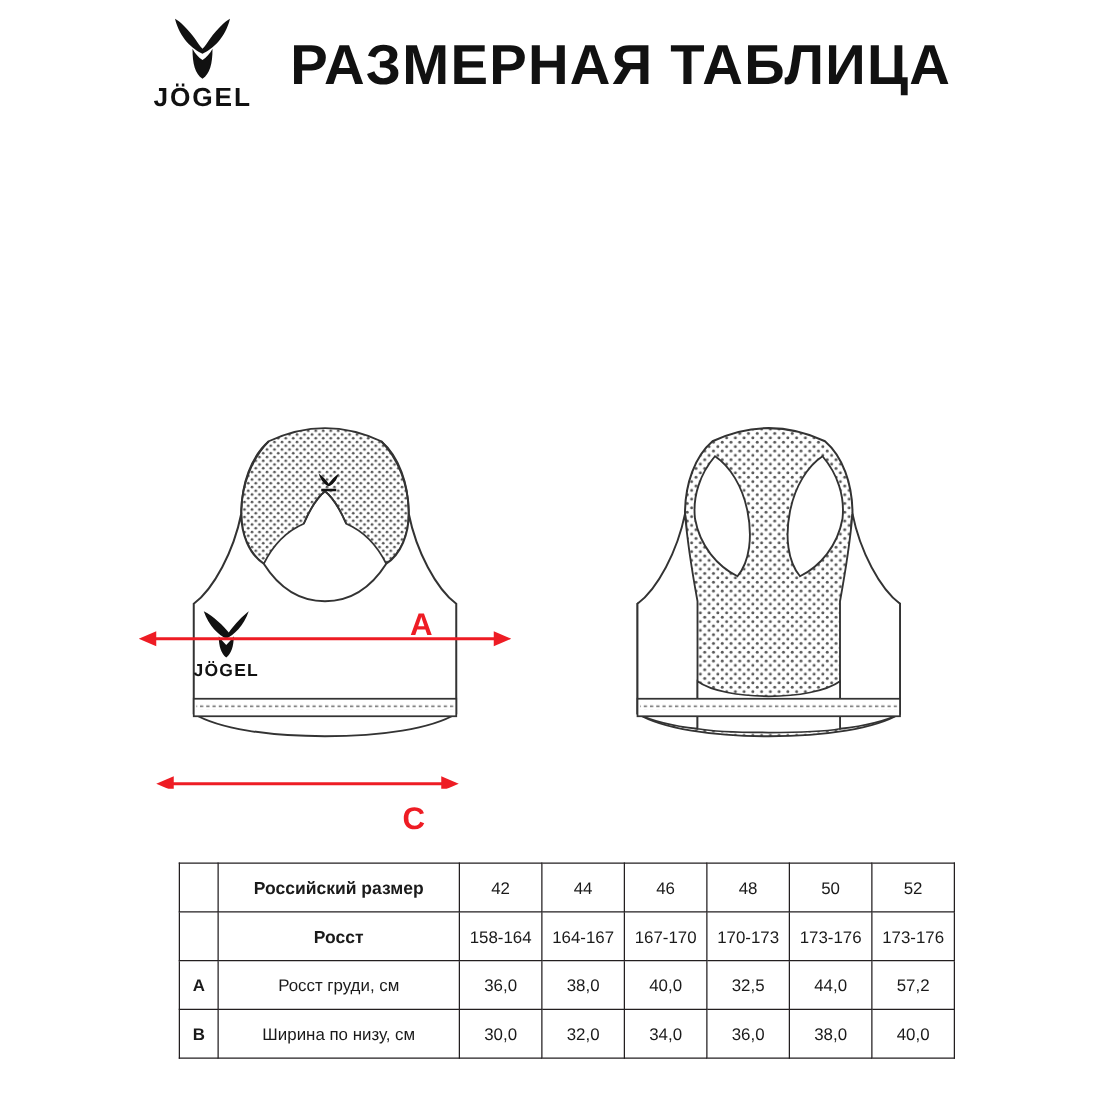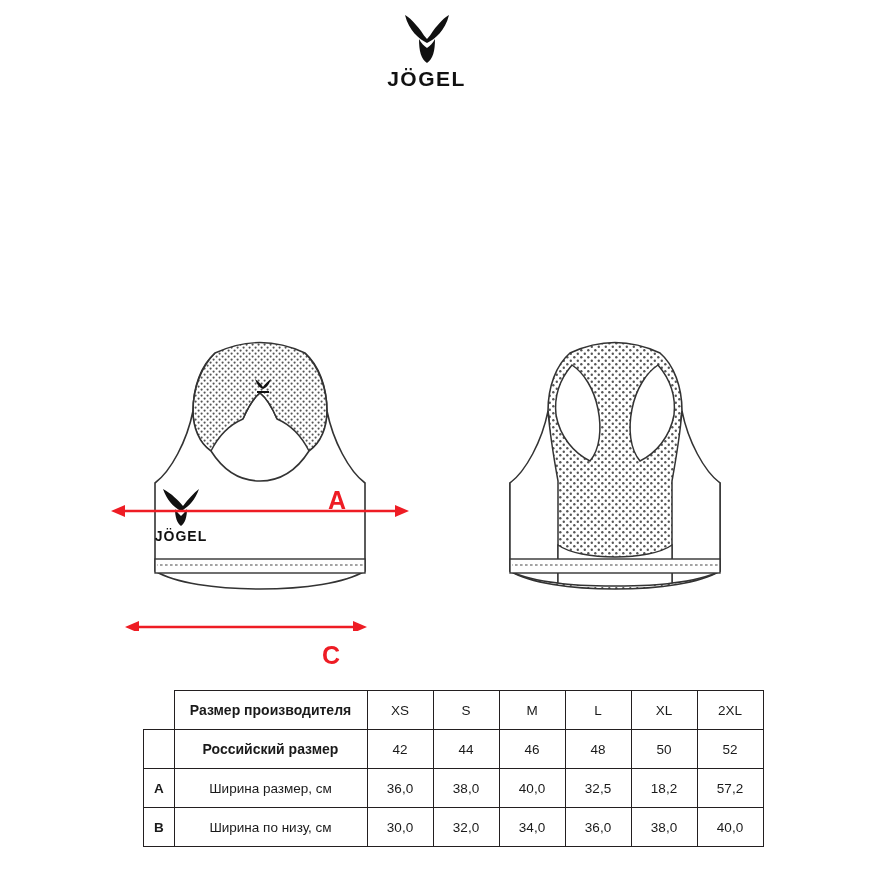--- a/index.html
+++ b/index.html
@@ -117,20 +117,21 @@
 <body>
 
 <div class="header">
   <div class="brand-logo">
     <svg class="brand-mark" viewBox="0 0 56 52">
       <path d="M6 2 C10 18, 20 26, 28 30 C36 26, 46 18, 50 2 C46 4, 40 10, 34 18 C32 21, 30 24, 28 26 C26 24, 24 21, 22 18 C16 10, 10 4, 6 2 Z" fill="#111"></path>
       <path d="M20 26 C20 38, 22 46, 28 50 C34 46, 36 38, 36 26 C34 30, 31 33, 28 35 C25 33, 22 30, 20 26 Z" fill="#111"></path>
     </svg>
     <div class="brand-word">JÖGEL</div>
   </div>
+  <div class="page-title">РАЗМЕРНАЯ ТАБЛИЦА</div>
 </div>
 
 <div class="illustration">
 
   <svg class="garment front" width="330" height="300" viewBox="0 0 330 300">
     <defs>
       <pattern id="mesh" width="6" height="6" patternUnits="userSpaceOnUse">
         <circle cx="1.6" cy="1.6" r="1.1" fill="#555"></circle>
         <circle cx="4.6" cy="4.6" r="1.1" fill="#555"></circle>
       </pattern>
@@ -210,48 +211,48 @@
     <rect x="62" y="232" width="206" height="5" fill="url(#stitch)"></rect>
   </svg>
 
   <div class="measure-label label-a">A</div>
   <div class="measure-label label-c">C</div>
 </div>
 
 <div class="table-wrap">
   <table class="size-table">
     <tbody id="table-body">
-        <tr class="first-row">
-          <td class="col-key blank"></td>
-          <td class="col-name bold">Размер производителя</td>
-          <td class="col-val">XS</td>
-          <td class="col-val">S</td>
-          <td class="col-val">M</td>
-          <td class="col-val">L</td>
-          <td class="col-val">XL</td>
-          <td class="col-val">2XL</td>
-        </tr>
         <tr>
           <td class="col-key blank"></td>
           <td class="col-name bold">Российский размер</td>
           <td class="col-val">42</td>
           <td class="col-val">44</td>
           <td class="col-val">46</td>
           <td class="col-val">48</td>
           <td class="col-val">50</td>
           <td class="col-val">52</td>
         </tr>
         <tr>
+          <td class="col-key blank"></td>
+          <td class="col-name bold">Росст</td>
+          <td class="col-val">158-164</td>
+          <td class="col-val">164-167</td>
+          <td class="col-val">167-170</td>
+          <td class="col-val">170-173</td>
+          <td class="col-val">173-176</td>
+          <td class="col-val">173-176</td>
+        </tr>
+        <tr>
           <td class="col-key">A</td>
-          <td class="col-name">Ширина размер, см</td>
+          <td class="col-name">Росст груди, см</td>
           <td class="col-val">36,0</td>
           <td class="col-val">38,0</td>
           <td class="col-val">40,0</td>
           <td class="col-val">32,5</td>
-          <td class="col-val">18,2</td>
+          <td class="col-val">44,0</td>
           <td class="col-val">57,2</td>
         </tr>
         <tr>
           <td class="col-key">B</td>
           <td class="col-name">Ширина по низу, см</td>
           <td class="col-val">30,0</td>
           <td class="col-val">32,0</td>
           <td class="col-val">34,0</td>
           <td class="col-val">36,0</td>
           <td class="col-val">38,0</td>

